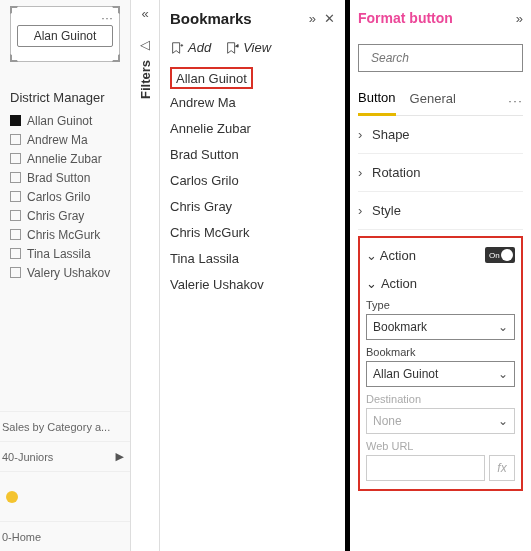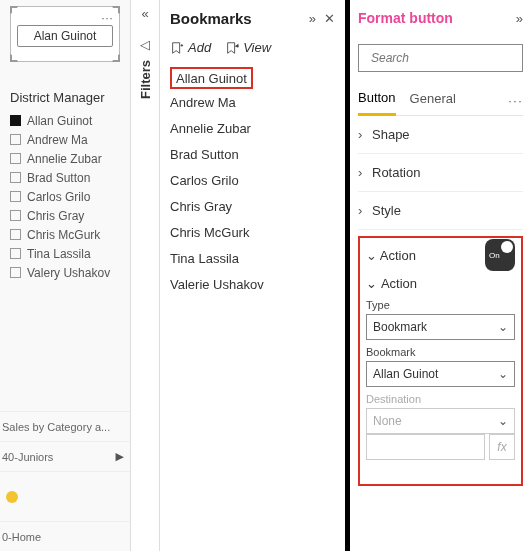--- a/index.html
+++ b/index.html
@@ -53,24 +53,24 @@
   .expand-right { font-size:13px; color:#555; cursor:pointer;}
   .search-wrap { margin:14px 0 14px 0; border:1px solid #888; height:28px; display:flex; align-items:center; padding:0 6px; gap:6px;}
   .search-wrap svg{width:13px;height:13px;stroke:#666;}
   .search-input { border:none; outline:none; font-size:12px; flex:1; font-style:italic; color:#777; background:transparent;}
   .tabs { display:flex; align-items:center; gap:14px; border-bottom:1px solid #e5e5e5; padding-bottom:0px;}
   .tab { font-size:13px; padding:4px 0 8px 0; color:#555; cursor:pointer;}
   .tab.active { color:#000; border-bottom:3px solid #e6b800; font-weight:400; margin-bottom:-1px;}
   .tab-more{ margin-left:auto; color:#555; letter-spacing:1px; cursor:pointer;}
   .section { height:38px; display:flex; align-items:center; border-bottom:1px solid #eee; font-size:13px; color:#333; cursor:pointer;}
   .section .chev{ width:14px; display:inline-block; color:#555;}
-  .action-block { border:2px solid #d93025; padding:6px 6px 24px 6px; margin-top:6px;}
+  .action-block { border:2px solid #d93025; padding:6px 6px 8px 6px; margin-top:6px;}
   .action-head { display:flex; align-items:center; justify-content:space-between; font-size:13px; height:22px;}
   .action-head .chev{ color:#444;}
-  .toggle { width:30px; height:32px; border-radius:8px; background:#333; position:relative; display:flex; align-items:center; color:#fff; font-size:8px; padding-left:4px;}
+  .toggle { width:30px; height:16px; border-radius:2px; background:#333; position:relative; display:flex; align-items:center; color:#fff; font-size:8px; padding-left:4px;}
   .toggle::after{content:""; position:absolute; right:2px; top:2px; width:12px; height:12px; background:#fff; border-radius:50%;}
   .sub-head { display:flex; align-items:center; gap:4px; font-size:13px; margin:10px 0 8px 0;}
   .field-label{ font-size:11px; color:#444; margin:6px 0 3px 0;}
   .field-label.disabled{ color:#aaa;}
   .select { border:1px solid #888; height:26px; display:flex; align-items:center; justify-content:space-between; padding:0 6px; font-size:12px; background:#fff;}
   .select.disabled{ border-color:#ccc; color:#aaa;}
   .select .dd{ color:#555;}
   .weburl-row{display:flex; gap:4px;}
   .weburl-box{ flex:1; border:1px solid #ccc; height:26px;}
   .fx-box{ width:26px; height:26px; border:1px solid #ccc; display:flex; align-items:center; justify-content:center; font-style:italic; color:#aaa; font-size:12px;}
@@ -241,18 +241,19 @@
         <span>Allan Guinot</span>
         <span class="dd">⌄</span>
       </div>
 
     <div class="field-label disabled">Destination</div>
     <div class="select disabled">
         <span>None</span>
         <span class="dd">⌄</span>
       </div>
 
+    <div class="field-label disabled">Web URL</div>
     <div class="weburl-row">
       <div class="weburl-box"></div>
       <div class="fx-box">fx</div>
     </div>
   </div>
 </div>
 
 </body></html>

